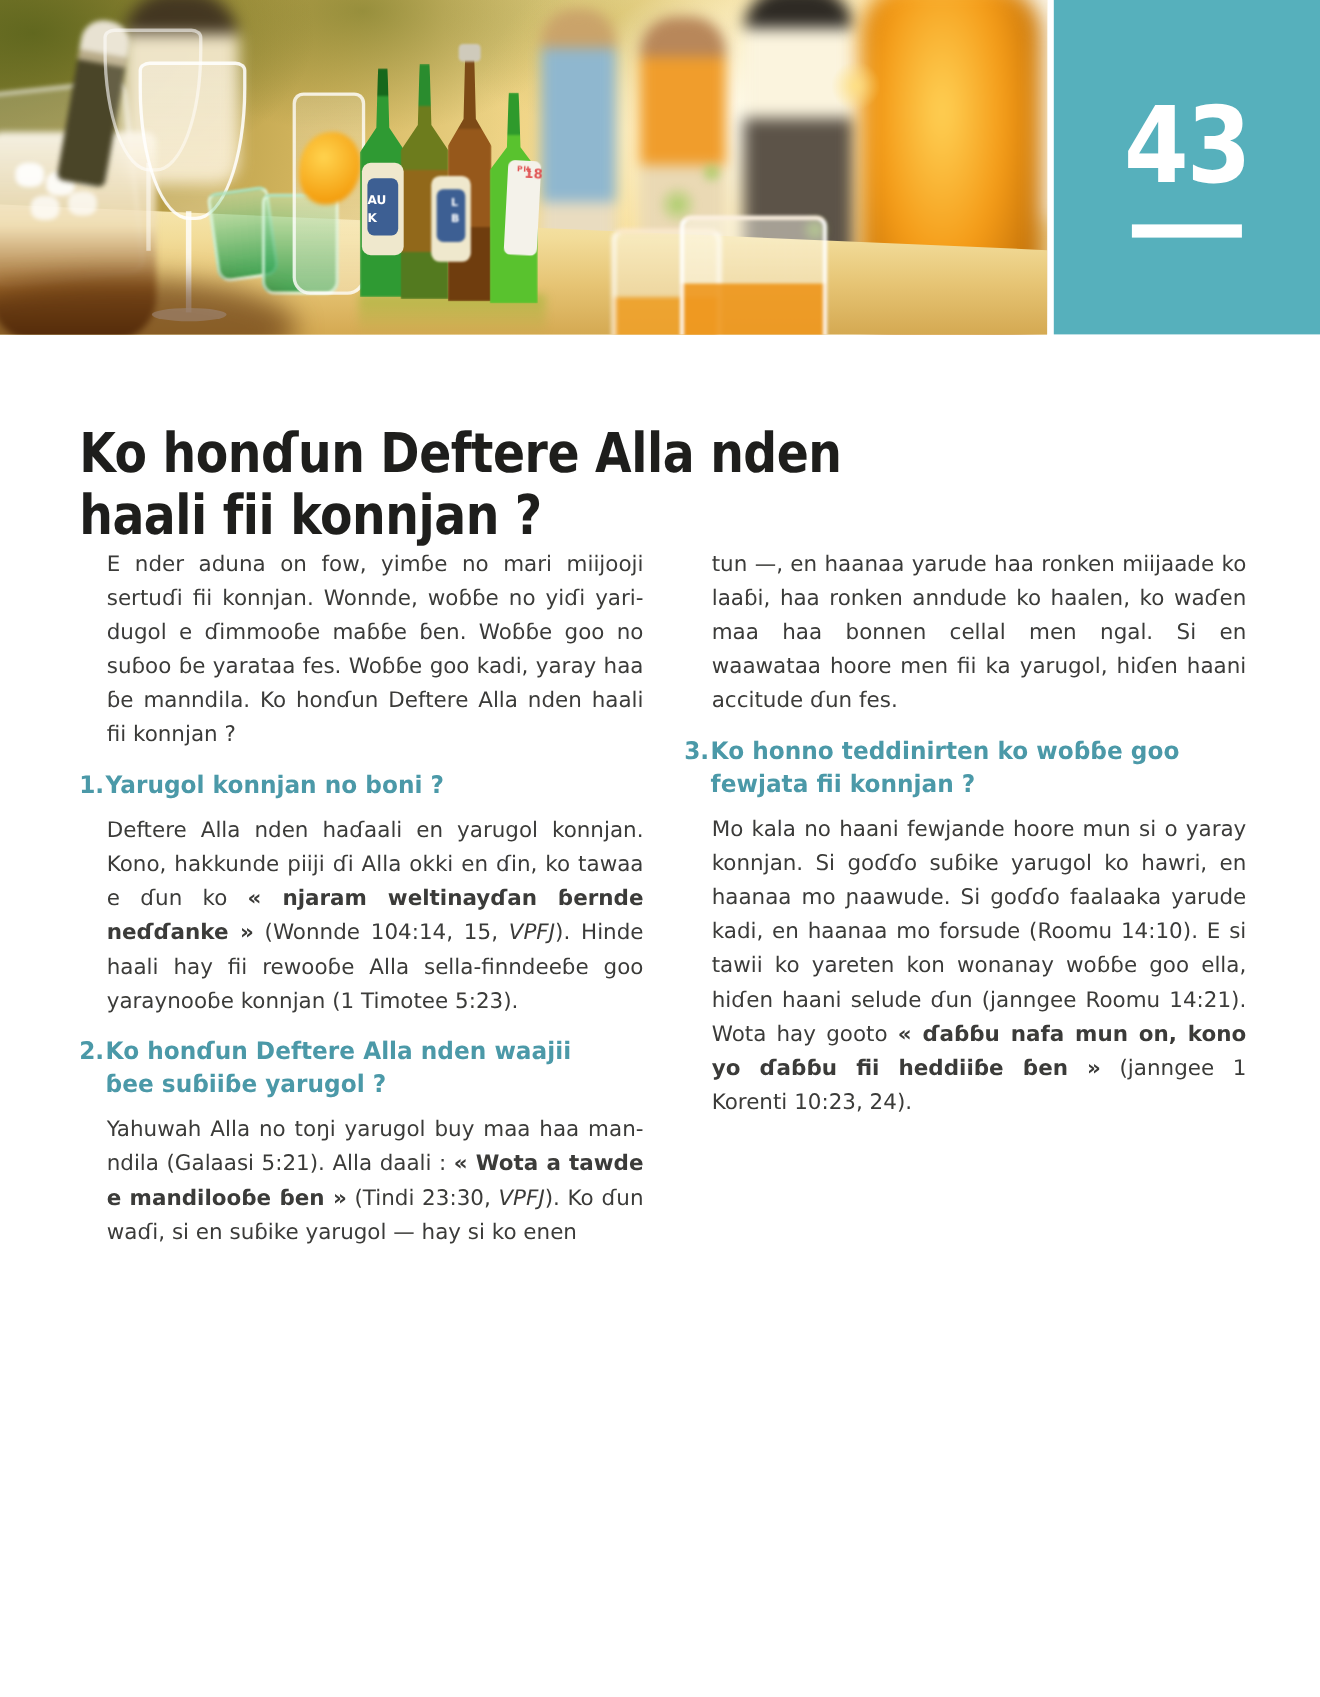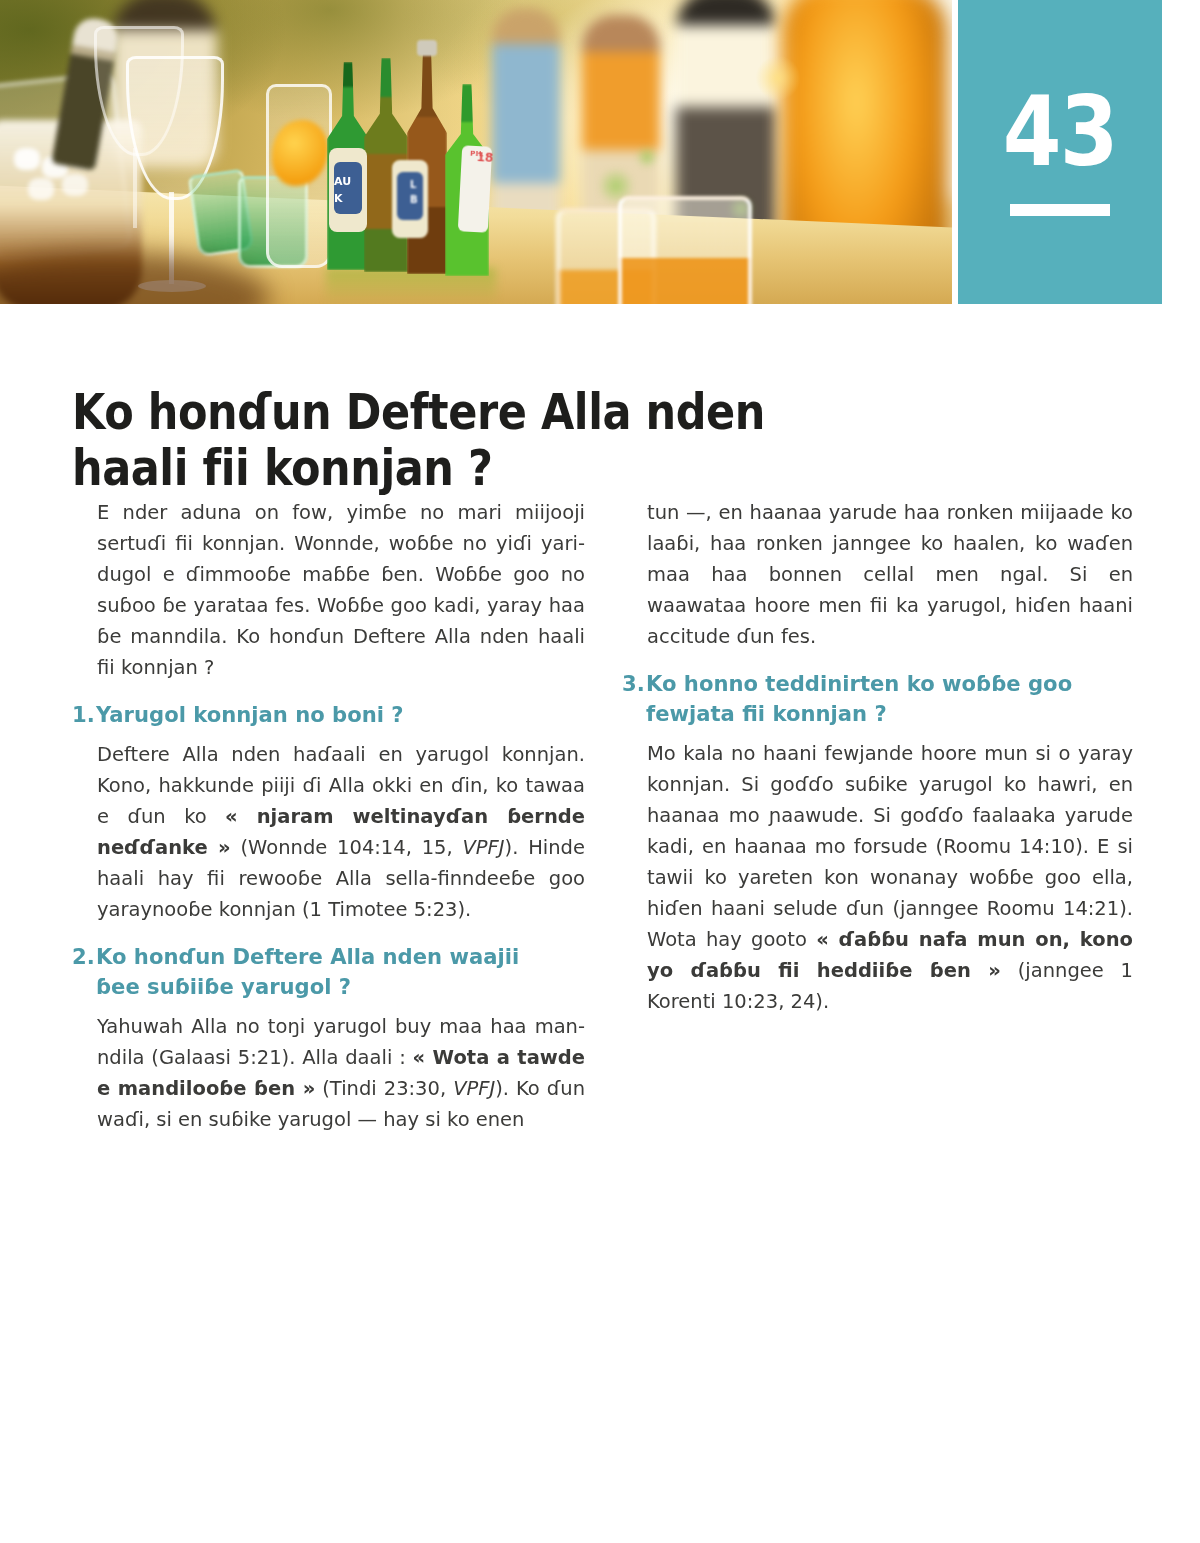--- a/index.html
+++ b/index.html
@@ -59,21 +59,21 @@
   .lab2{left:392px;top:160px;width:36px;height:78px;background:#efe8cd;border-radius:8px;filter:blur(1px);}
   .band2{left:397px;top:172px;width:26px;height:48px;background:#3d5f93;border-radius:6px;filter:blur(1px);
          color:#fff;font-size:10px;font-weight:700;text-align:center;line-height:1.5;padding-top:5px;box-sizing:border-box;}
   .lab4{left:460px;top:146px;width:30px;height:86px;background:#f4f2ea;border-radius:6px;transform:rotate(3deg);filter:blur(.7px);
         color:#e05555;font-size:12px;font-weight:700;text-align:center;line-height:1.3;padding-top:4px;box-sizing:border-box;}
   .lab4 .small{display:block;font-size:7px;letter-spacing:.5px;position:static;}
   .mug2{left:556px;top:208px;width:92px;height:100px;border:4px solid rgba(255,255,255,.75);border-radius:10px;background:linear-gradient(180deg,rgba(255,252,240,.4) 0 58%,rgba(240,160,40,.85) 58% 100%);filter:blur(2px);}
   .mug1{left:618px;top:196px;width:126px;height:112px;border:4px solid rgba(255,255,255,.85);border-radius:10px;background:linear-gradient(180deg,rgba(255,252,240,.45) 0 52%,rgba(238,152,32,.9) 52% 100%);filter:blur(1.5px);}
   .shadowL{left:-50px;top:252px;width:320px;height:92px;background:rgba(85,42,8,.6);filter:blur(12px);border-radius:50%;}
   
-  .chapter{position:absolute;left:958px;top:0;width:204px;height:304px;background:var(--accent,#56b0bc);display:flex;flex-direction:column;align-items:center;gap:16px;}
+  .chapter{position:absolute;left:958px;top:0;width:242px;height:304px;background:var(--accent,#56b0bc);display:flex;flex-direction:column;align-items:center;gap:16px;}
   .chapter-num{margin-top:84px;font-size:96px;font-weight:700;color:#fff;line-height:1;transform:scaleX(.88);letter-spacing:-2px;}
   .chapter-bar{width:100px;height:12px;background:#fff;margin-top:8px;}
   
   .title{position:absolute;left:72px;top:350px;font-size:50px;line-height:56px;font-weight:700;color:var(--title-color,#1e1e1c);transform:scaleX(.86);transform-origin:left top;letter-spacing:-.5px;white-space:nowrap;}
   
   .col{position:absolute;top:497px;}
   #col-left{left:72px;width:513px;}
   #col-right{left:622px;width:511px;}
   .para{margin:0;padding-left:25px;text-align:justify;font-size:19.5px;line-height:31px;color:var(--body-color,#3b3b39);hyphens:manual;}
   .sec-h{position:relative;padding-left:25px;color:var(--heading-color,#4b99a8);font-weight:700;font-size:22px;line-height:30px;margin:17px 0 9px 0;transform:scaleX(.96);transform-origin:left top;}
@@ -144,16 +144,16 @@
 <h1 class="title"><span>Ko honɗun Deftere Alla nden</span><br><span>haali fii konnjan ?</span></h1>
 
 <div id="col-left" class="col">
     <p class="para"><span class="">E nder aduna on fow, yimɓe no mari miijooji sertuɗi fii konnjan. Wonnde, woɓɓe no yiɗi yari­dugol e ɗimmooɓe maɓɓe ɓen. Woɓɓe goo no suɓoo ɓe yarataa fes. Woɓɓe goo kadi, yaray haa ɓe manndila. Ko honɗun Deftere Alla nden haali fii konnjan ?</span></p>
     <div class="sec-h"><span class="sec-num">1.</span><span>Yarugol konnjan no boni ?</span></div>
     <p class="para"><span class="">Deftere Alla nden haɗaali en yarugol konnjan. Kono, hakkunde piiji ɗi Alla okki en ɗin, ko ta­waa e ɗun ko </span><span class="b ">« njaram weltinayɗan ɓernde neɗɗanke »</span><span class=""> (Wonnde 104:14, 15, </span><span class="i">VPFJ</span><span class="">). Hinde haali hay fii rewooɓe Alla sella-finndeeɓe goo yaraynooɓe konnjan (1 Timotee 5:23).</span></p>
     <div class="sec-h"><span class="sec-num">2.</span><span>Ko honɗun Deftere Alla nden waajii<br>ɓee suɓiiɓe yarugol ?</span></div>
     <p class="para"><span class="">Yahuwah Alla no toŋi yarugol buy maa haa man­ndila (Galaasi 5:21). Alla daali : </span><span class="b ">« Wota a tawde e mandilooɓe ɓen »</span><span class=""> (Tindi 23:30, </span><span class="i">VPFJ</span><span class="">). Ko ɗun waɗi, si en suɓike yarugol — hay si ko enen</span></p>
   </div>
 <div id="col-right" class="col">
-    <p class="para"><span class="">tun —, en haanaa yarude haa ronken miijaa­de ko laaɓi, haa ronken janngee ko haalen, ko waɗen maa haa bonnen cellal men ngal. Si en waawataa hoore men fii ka yarugol, hiɗen haani accitude ɗun fes.</span></p>
+    <p class="para"><span class="">tun —, en haanaa yarude haa ronken miijaa­de ko laaɓi, haa ronken anndude ko haalen, ko waɗen maa haa bonnen cellal men ngal. Si en waawataa hoore men fii ka yarugol, hiɗen haani accitude ɗun fes.</span></p>
     <div class="sec-h"><span class="sec-num">3.</span><span>Ko honno teddinirten ko woɓɓe goo<br>fewjata fii konnjan ?</span></div>
     <p class="para"><span class="">Mo kala no haani fewjande hoore mun si o yaray konnjan. Si goɗɗo suɓike yarugol ko hawri, en haanaa mo ɲaawude. Si goɗɗo faalaaka yarude kadi, en haanaa mo forsude (Roomu 14:10). E si tawii ko yareten kon wonanay woɓɓe goo ella, hiɗen haani selude ɗun (janngee Roomu 14:21). Wota hay gooto </span><span class="b ">« ɗaɓɓu nafa mun on, kono yo ɗaɓɓu fii heddiiɓe ɓen »</span><span class=""> (janngee 1 Korenti 10:23, 24).</span></p>
   </div>
 
 </body></html>

